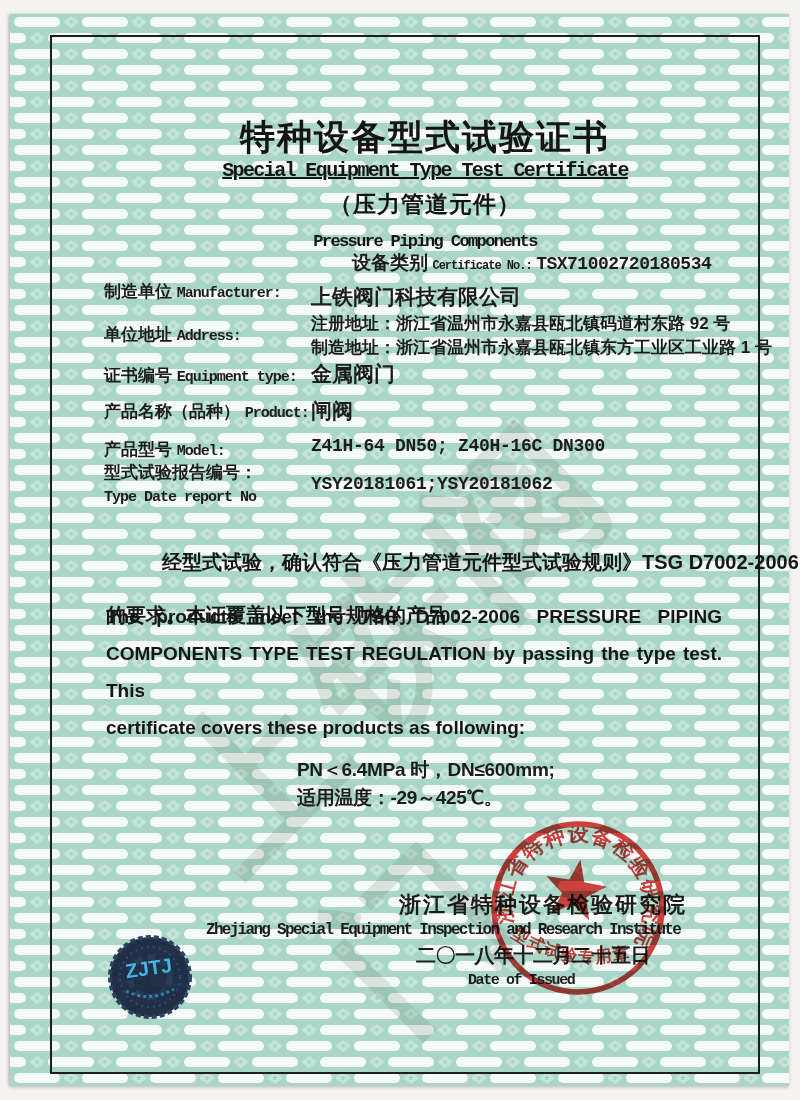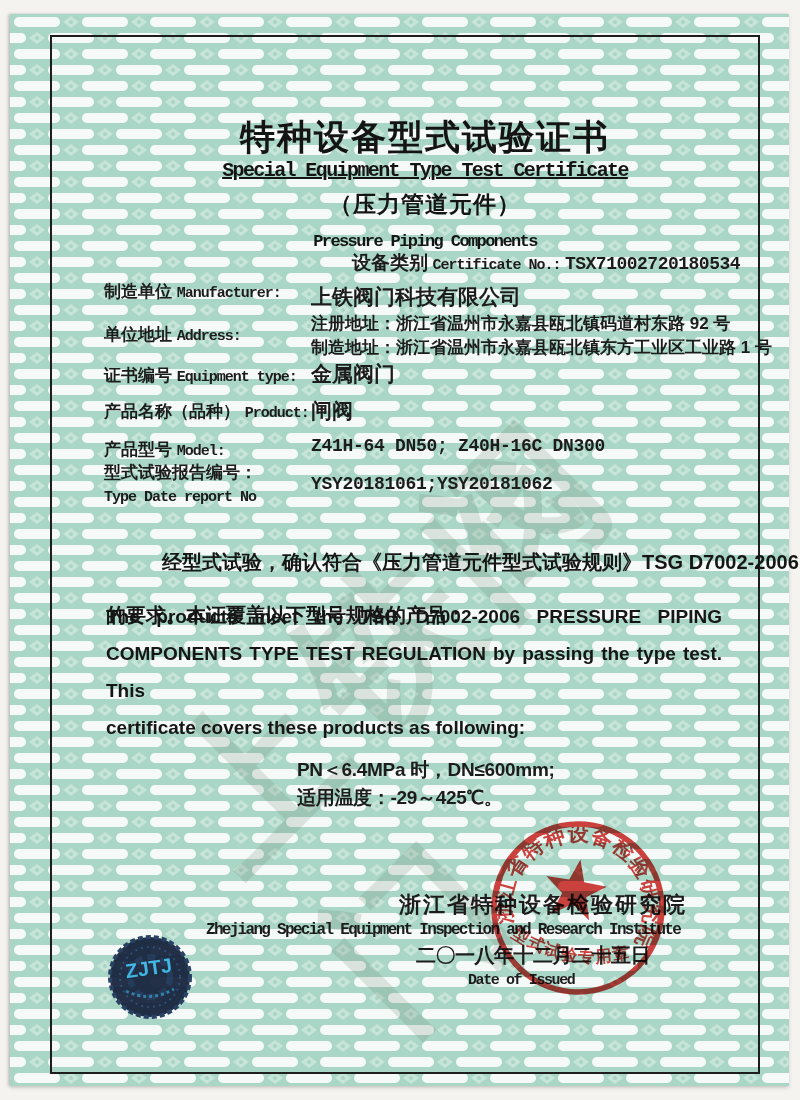--- a/index.html
+++ b/index.html
@@ -10,21 +10,21 @@
   .frame{position:absolute;left:50px;top:35px;width:706px;height:1035px;border:2.5px solid #1d1d1d;}
   .abs{position:absolute;color:#1c1c1c;white-space:nowrap;}
   .center-block{position:absolute;left:60px;width:730px;text-align:center;color:#141414;white-space:nowrap;}
   .mono{font-family:"Liberation Mono","DejaVu Sans Mono",monospace;}
   .title-cn{top:114px;font-size:35px;font-weight:700;letter-spacing:2px;}
   .title-en{top:159px;font-size:20px;letter-spacing:-1.6px;font-weight:700;text-decoration:underline;}
   .sub-cn{top:189px;font-size:23px;font-weight:600;letter-spacing:1px;}
   .sub-en{top:232px;font-size:17px;letter-spacing:-1.6px;font-weight:700;text-align:center;}
   .cert-line{top:250px;left:352px;}
   .cert-cn{font-size:19px;font-weight:600;}
-  .cert-en{font-size:15px;letter-spacing:-1px;font-weight:700;}
+  .cert-en{font-size:12px;letter-spacing:-1px;font-weight:700;}
   .cert-val{font-size:18px;letter-spacing:-0.5px;font-weight:700;}
   .flabel{left:104px;font-size:17px;font-weight:600;}
   .flabel .en{font-size:15px;letter-spacing:-1px;font-weight:700;}
   .fvalue{left:311px;font-size:21px;font-weight:600;}
   .fvalue.small{font-size:17px;font-weight:600;}
   .fvalue.mono{font-size:18px;letter-spacing:-0.3px;font-weight:700;}
   .para{position:absolute;left:106px;width:616px;color:#161616;}
   .cnline{font-size:20px;line-height:38px;font-weight:600;white-space:nowrap;margin-top:15px;}
   .indent{padding-left:56px;}
   .enpara{font-family:Liberation Sans, sans-serif;font-weight:700;font-size:19px;line-height:37px;}

